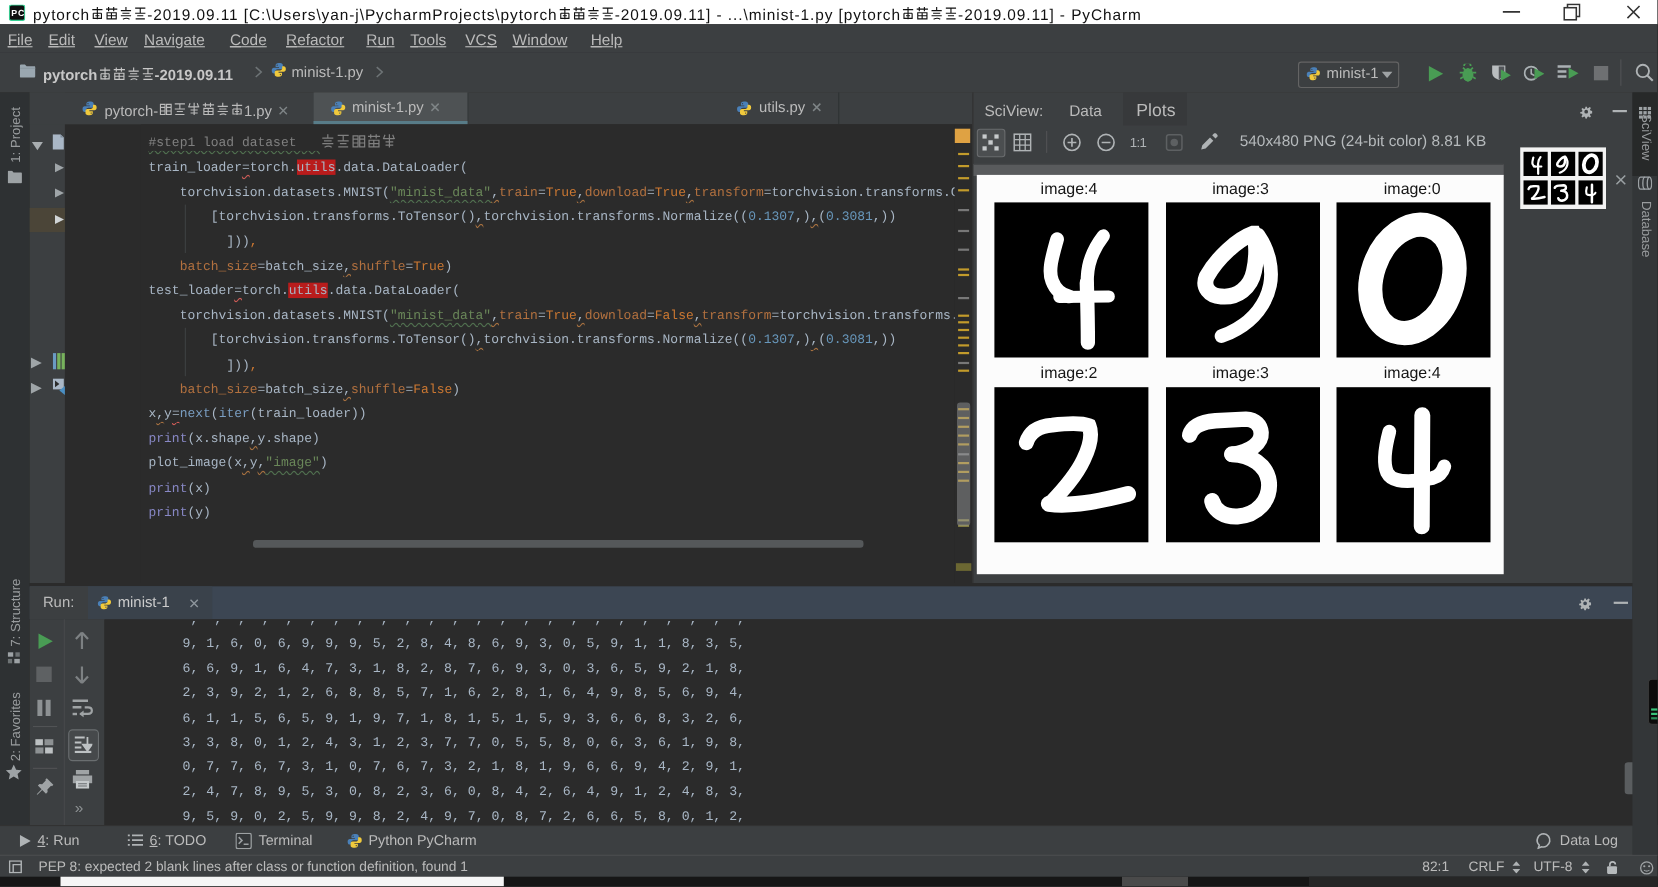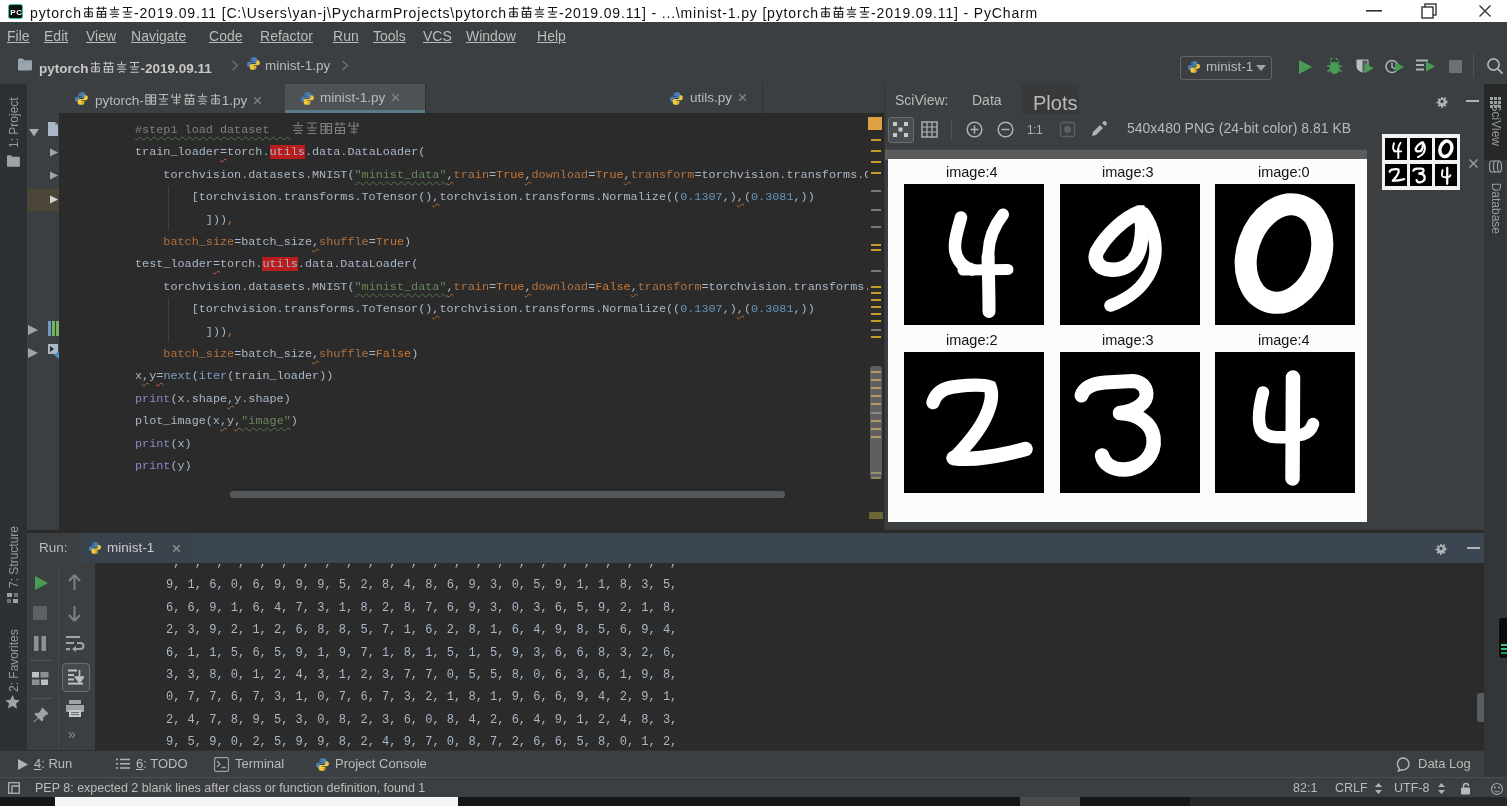--- a/index.html
+++ b/index.html
@@ -398,21 +398,21 @@
       <div class="em g" style="top:323px"></div>
     <div class="em o" style="top:359px"></div>
       <div class="em o" style="top:364px"></div>
     <div style="position:absolute;left:2px;top:253px;width:12px;height:112px;background:rgba(158,160,162,0.45);border-radius:3px"></div>
     <div style="position:absolute;left:1px;top:399px;width:14px;height:7px;background:#6b6732"></div>
   </div>
   <div class="abs" id="sci">
     <span style="position:absolute;left:10px;top:8px;color:#bbbbbb;font-size:14px">SciView:</span>
     <span style="position:absolute;left:87px;top:8px;color:#bbbbbb;font-size:14px">Data</span>
     <div style="position:absolute;left:136px;top:0;width:58px;height:30px;background:#37393b"></div>
-    <span style="position:absolute;left:148px;top:8px;color:#bbbbbb;font-size:20px">Plots</span>
+    <span style="position:absolute;left:148px;top:8px;color:#bbbbbb;font-size:16px">Plots</span>
     <svg class="icon" style="left:550px;top:10px;color:#afb3b5" width="14" height="14" viewBox="0 0 14 14">
         <use href="#gear"></use>
       </svg>
     <div style="position:absolute;left:581px;top:16px;width:13px;height:2px;background:#afb3b5"></div>
 
     <div style="position:absolute;left:3px;top:33px;width:24px;height:24px;background:#4b4e50;border:1px solid #6a6c6e;border-radius:3px"></div>
     <svg class="icon" style="left:8px;top:38px" width="15" height="15" viewBox="0 0 15 15">
         <g fill="#c7cacc">
           <rect x="0" y="0" width="4" height="4"></rect>
           <rect x="11" y="0" width="4" height="4"></rect>
@@ -606,21 +606,21 @@
     <svg class="icon" style="left:214px;top:6px" width="15" height="15" viewBox="0 0 15 15">
         <rect width="15" height="15" rx="2" fill="#9da1a3"></rect>
         <rect x="1.2" y="1.2" width="12.6" height="12.6" rx="1" fill="#343739"></rect>
         <path d="M3 4l3 3-3 3" stroke="#9da1a3" stroke-width="1.4" fill="none"></path>
         <path d="M7.5 10.5H12" stroke="#9da1a3" stroke-width="1.4"></path>
       </svg>
     <span style="position:absolute;left:235px;top:5px">Terminal</span>
     <svg class="icon" style="left:315px;top:6px" width="15" height="15" viewBox="0 0 14.5 14.5">
         <use href="#pyico"></use>
       </svg>
-    <span style="position:absolute;left:335px;top:5px">Project Console</span>
+    <span style="position:absolute;left:335px;top:5px">Python PyCharm</span>
     <svg class="icon" style="left:1396px;top:6px" width="15" height="15" viewBox="0 0 15 15">
         <path d="M7.5 1a6 6 0 00-4.2 10.3L2.5 14l3-1.2A6 6 0 107.5 1z" fill="none" stroke="#afb3b5" stroke-width="1.5"></path>
       </svg>
     <span style="position:absolute;left:1418px;top:5px">Data Log</span>
   </div>
   <div class="abs" id="sbar">
     <svg class="icon" style="left:8px;top:4px" width="12" height="12" viewBox="0 0 12 12">
         <rect x="0.7" y="0.7" width="10.6" height="10.6" fill="none" stroke="#afb3b5" stroke-width="1.3"></rect>
         <path d="M4 11V4h7" fill="none" stroke="#afb3b5" stroke-width="1.3"></path>
       </svg>

